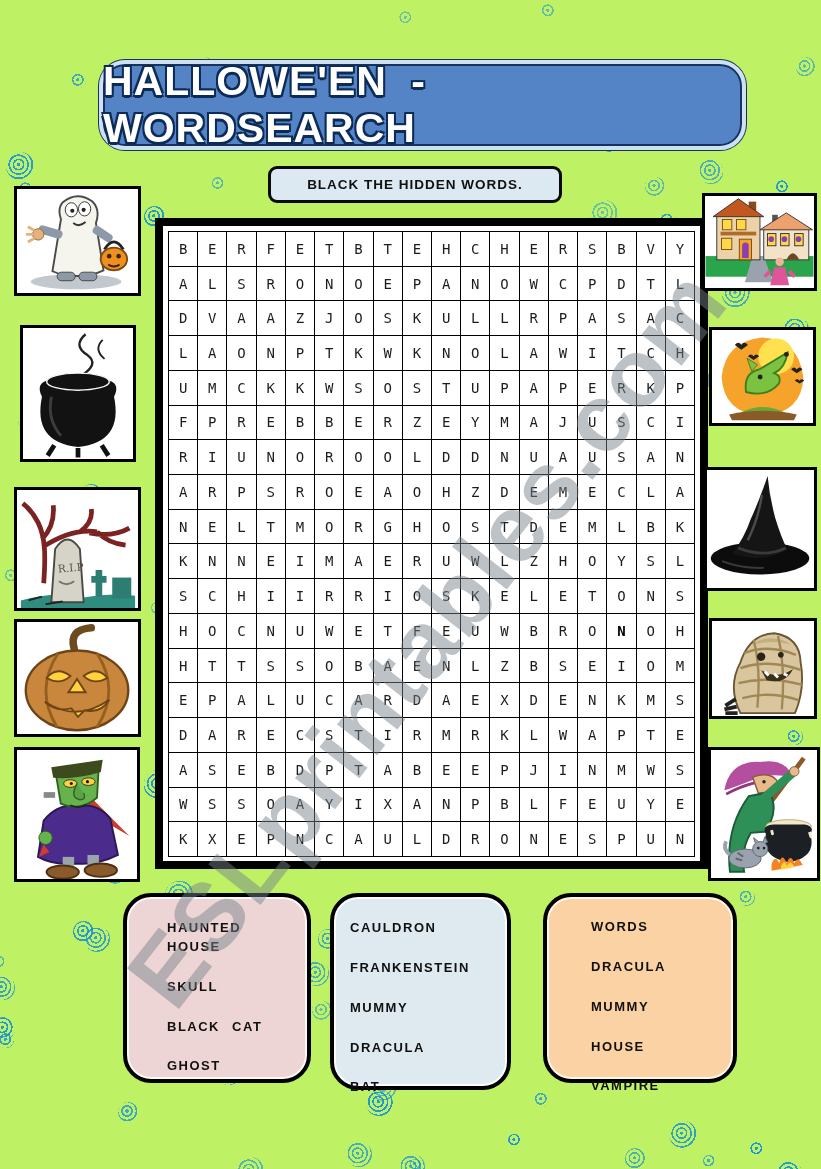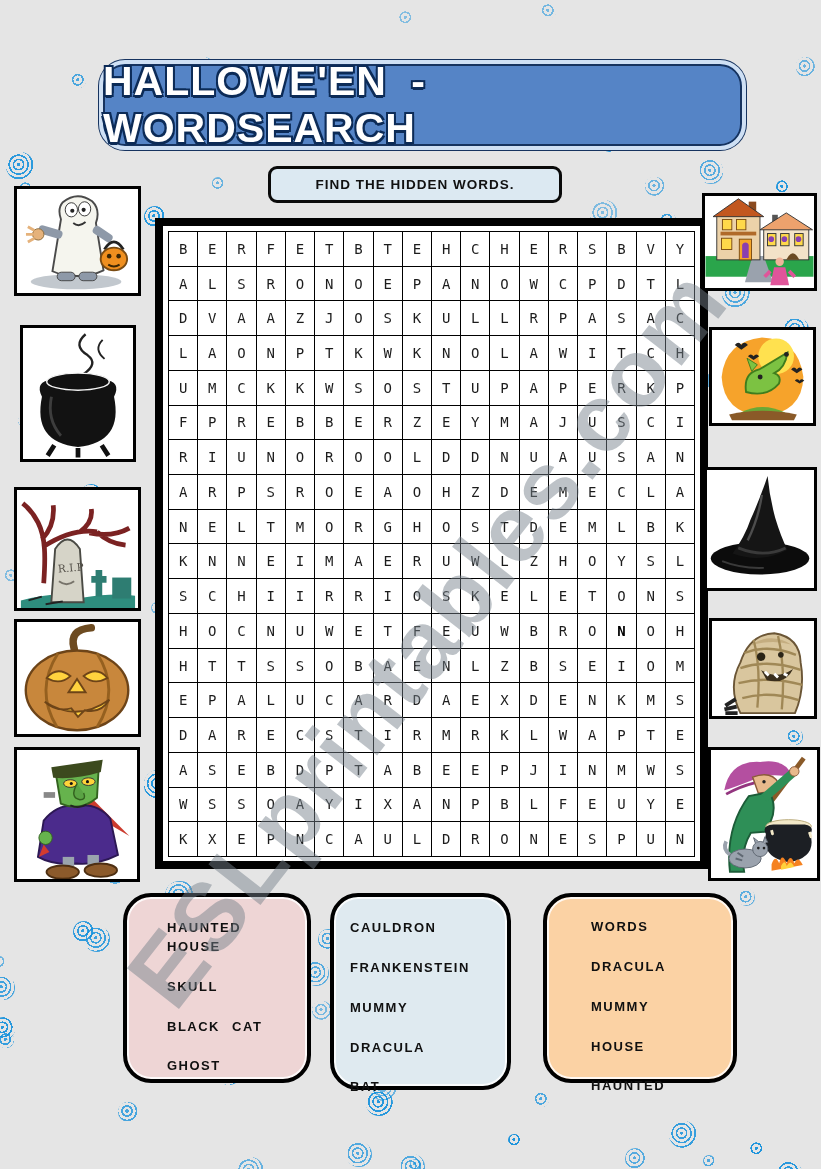--- a/index.html
+++ b/index.html
@@ -1,16 +1,16 @@
 <!DOCTYPE html>
 <html><head>
 <meta charset="utf-8">
 <style>
   html,body{margin:0;padding:0;}
-  #page{position:relative;width:821px;height:1169px;background:#e5e5e5;overflow:hidden;
+  #page{position:relative;width:821px;height:1169px;background:#bef264;overflow:hidden;
         font-family:"Liberation Sans",sans-serif;}
   .swirl{position:absolute;border-radius:50%;pointer-events:none;
          background:repeating-radial-gradient(circle at 45% 45%, #1390dc 0 1.6px, rgba(0,0,0,0) 1.6px 4.3px);}
 
   
   #title-box{position:absolute;left:99px;top:60px;width:647px;height:90px;box-sizing:border-box;
              background:#5584c6;border:4px solid #cfe0f4;border-radius:26px;
              box-shadow:inset 0 0 0 2px #16335f, 0 0 0 1px #16335f;z-index:2;
              display:flex;align-items:center;justify-content:center;}
   #title-box h1{margin:0;font-size:41px;font-weight:bold;color:#ffffff;letter-spacing:1px;word-spacing:12px;
@@ -204,21 +204,21 @@
       <span class="swirl" style="height: 21.4656px; width: 21.4656px; left: 237.832px; top: 89.8117px; opacity: 0.757326;"></span>
       <span class="swirl" style="height: 11.7767px; width: 11.7767px; left: 362.753px; top: 302.222px; opacity: 0.596892;"></span>
       <span class="swirl" style="height: 23.9807px; width: 23.9807px; left: 771.513px; top: 378.78px; opacity: 0.576376;"></span>
     </div>
 
   <div id="title-box">
     <h1>HALLOWE'EN - WORDSEARCH</h1>
   </div>
 
   <div id="subtitle-box">
-    <span>FIND THE HIDDEN WORDS.</span>
+    <span>BLACK THE HIDDEN WORDS.</span>
   </div>
 
   <div id="grid-frame">
     <div id="grid-table">
         <div class="cell">B</div>
         <div class="cell">E</div>
         <div class="cell">R</div>
         <div class="cell">F</div>
         <div class="cell">E</div>
         <div class="cell">T</div>
@@ -731,15 +731,15 @@
       <div class="word">HAUNTED HOUSE</div>
       <div class="word">SKULL</div>
       <div class="word">BLACK CAT</div>
       <div class="word">GHOST</div>
     </div>
   <div id="word-list-3" class="word-list" style="background: rgb(251, 210, 164);">
       <div class="word">WORDS</div>
       <div class="word">DRACULA</div>
       <div class="word">MUMMY</div>
       <div class="word">HOUSE</div>
-      <div class="word">HAUNTED</div>
+      <div class="word">VAMPIRE</div>
     </div>
 </div>
 
 </body></html>

